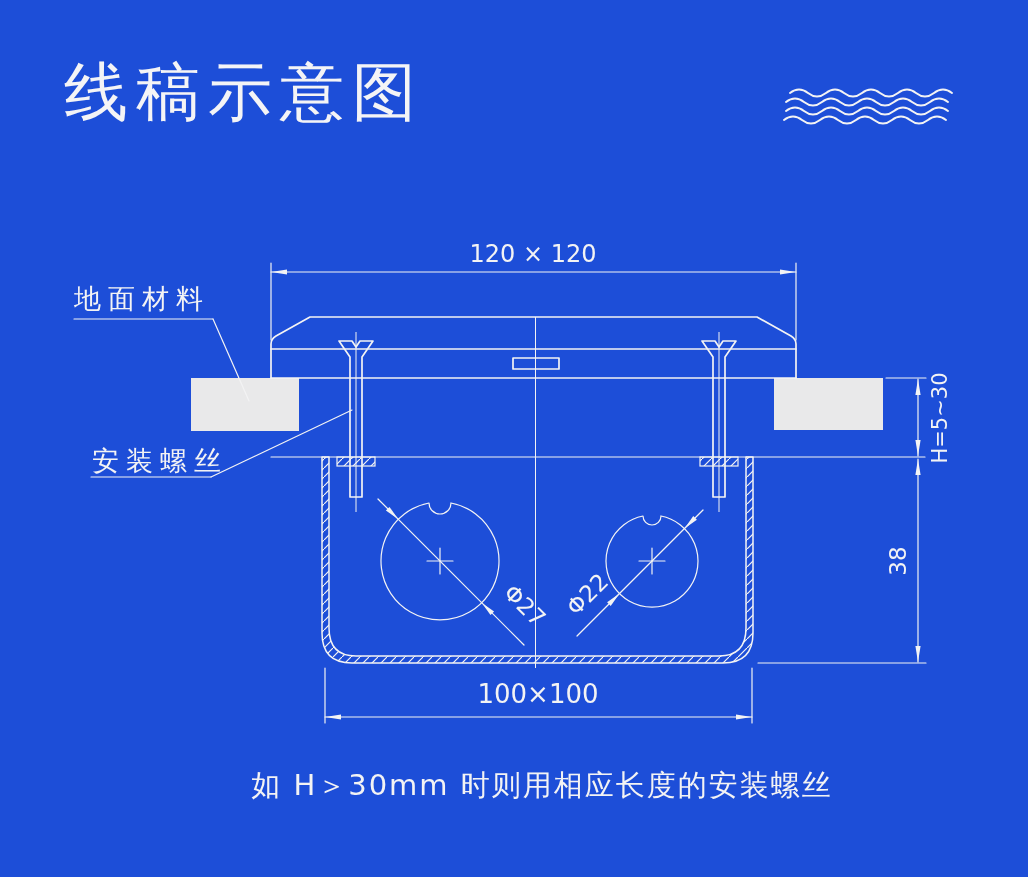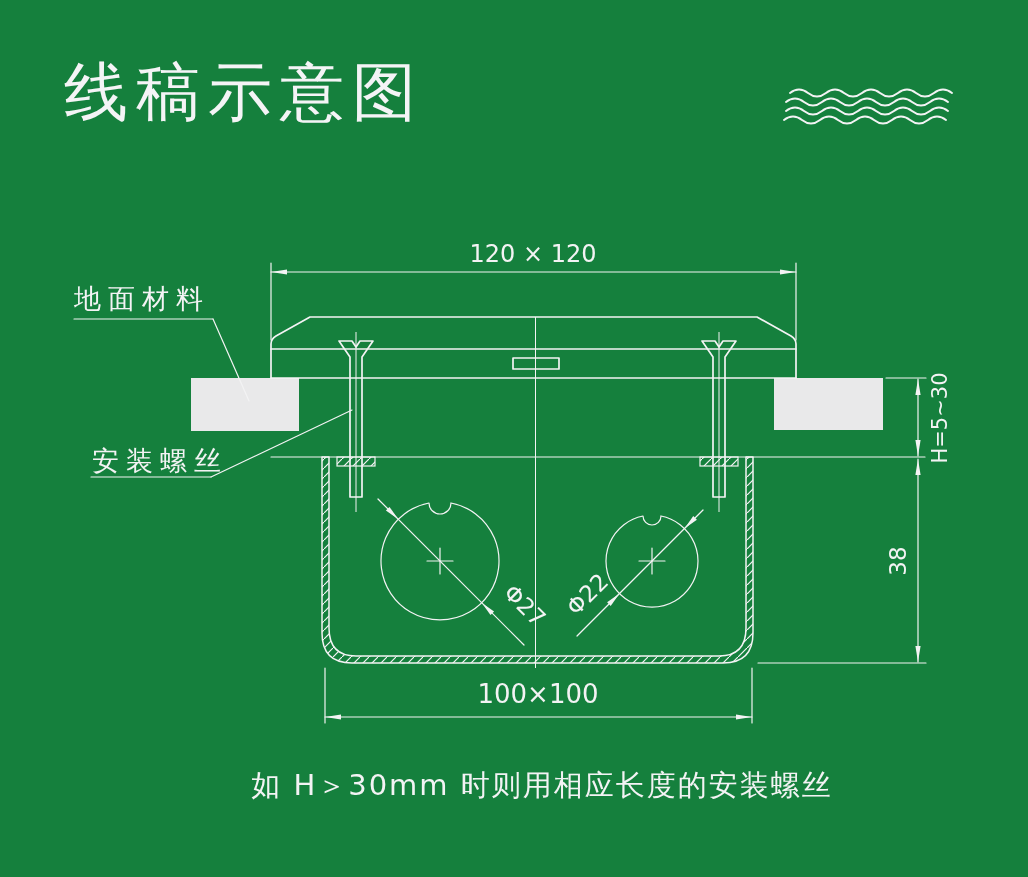--- a/index.html
+++ b/index.html
@@ -1,17 +1,17 @@
 <!DOCTYPE html>
 <html><head>
 <meta charset="utf-8">
 <style>
   html,body{margin:0;padding:0;background:#4b505b;}
   .page{
-    position:relative;width:1028px;height:877px;background:#15803d;
+    position:relative;width:1028px;height:877px;background:#1d4ed8;
     overflow:hidden;font-family:"DejaVu Sans","Liberation Sans",sans-serif;
   }
   .title{
     position:absolute;left:64px;top:54px;margin:0;
     font-size:64px;font-weight:300;letter-spacing:8px;
     color:#f4f4f6;line-height:1.2;white-space:nowrap;
   }
   svg{position:absolute;left:0;top:0;}
   .obj{stroke:#f3f3f4;stroke-width:1.7;fill:none;stroke-linejoin:round;stroke-linecap:round;}
   .thin{stroke:#f3f3f4;stroke-width:1.2;fill:none;stroke-linecap:round;}

